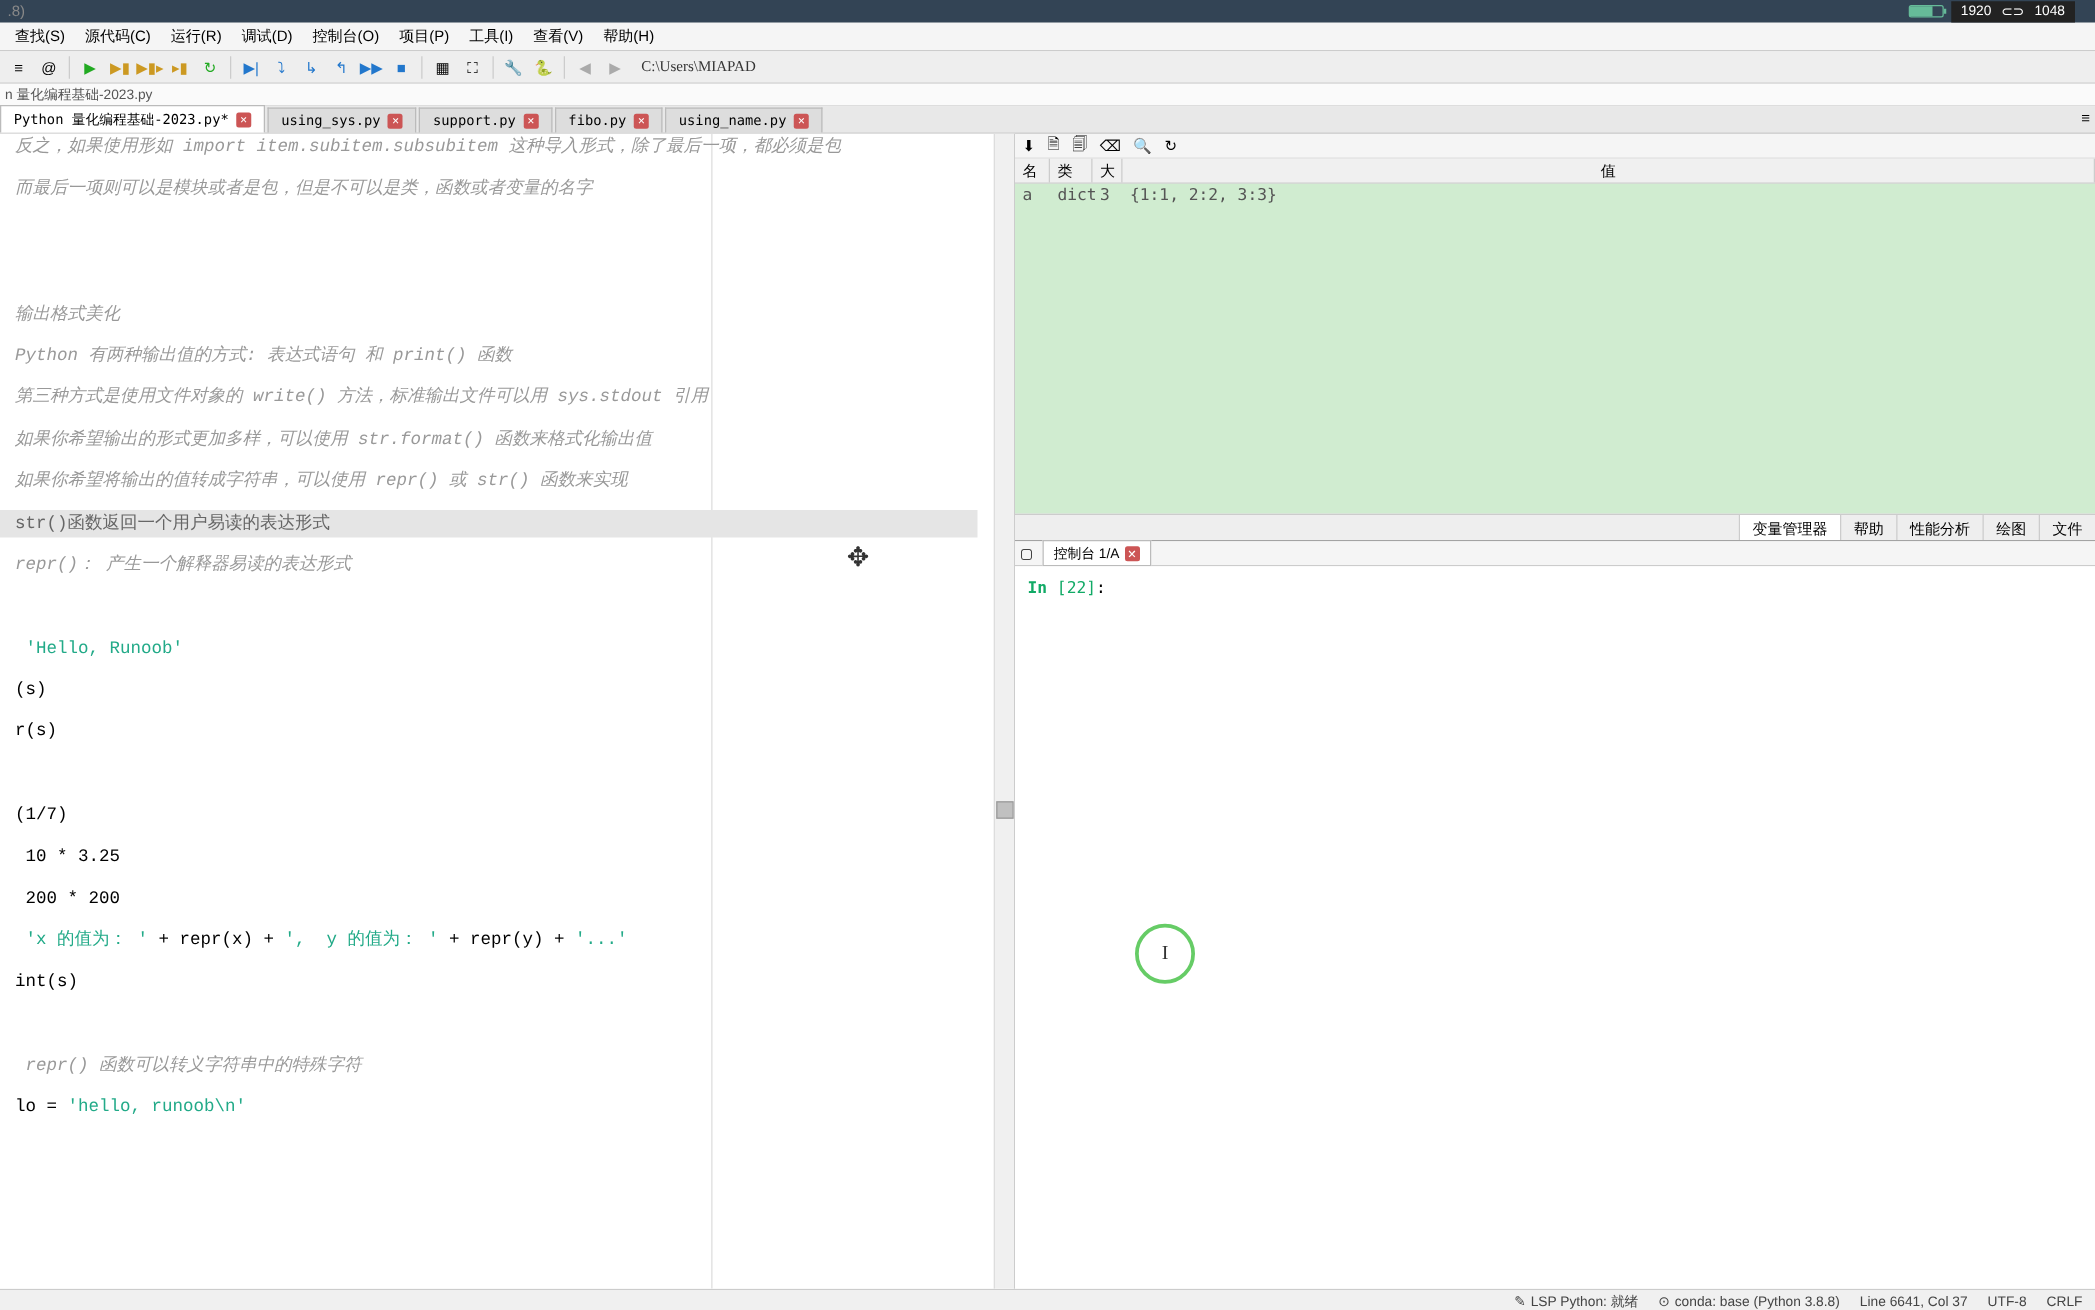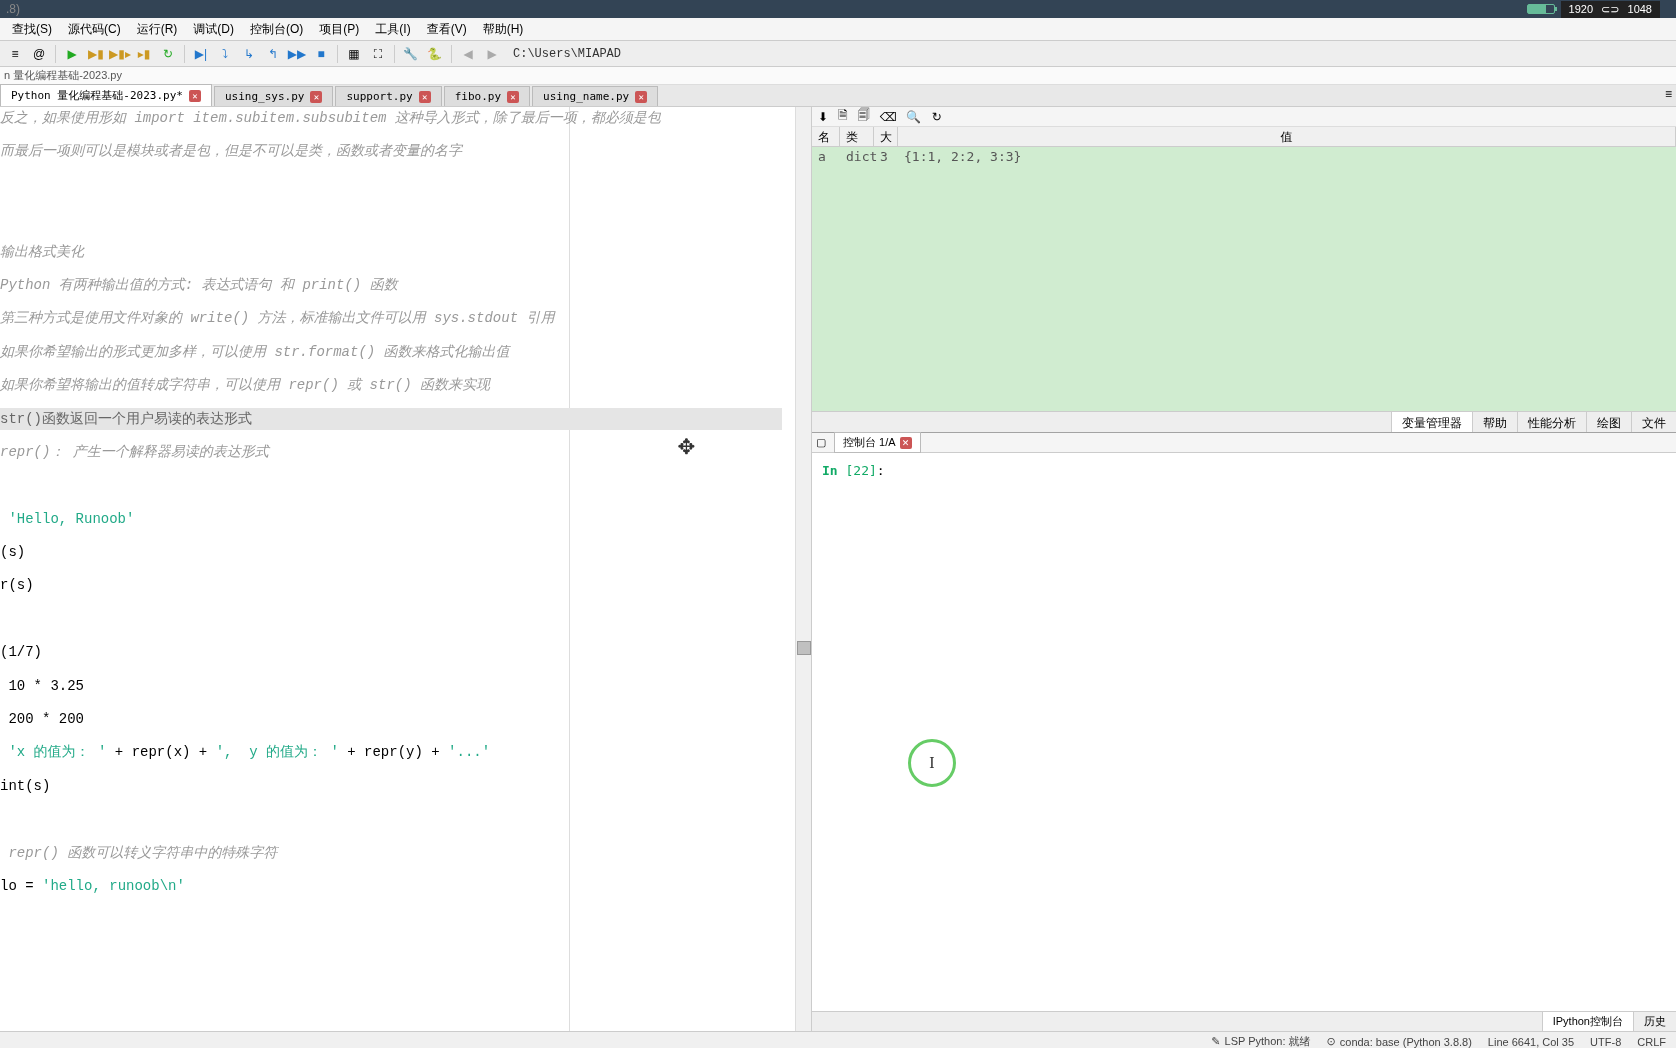--- a/index.html
+++ b/index.html
@@ -98,21 +98,21 @@
 .tb-sep {
   width: 1px;
   height: 18px;
   background: #ccc;
   margin: 0 3px;
 }
 .path-box {
   margin-left: 8px;
   font-size: 12px;
   color: #333;
-  font-family: Liberation Mono, monospace;
+  font-family: Liberation Serif, serif;
 }
 
 
 .breadcrumb {
   height: 18px;
   background: #fafafa;
   border-bottom: 1px solid #ddd;
   font-size: 11px;
   padding: 0 4px;
   display: flex;
@@ -196,21 +196,21 @@
   top: 0;
   width: 782px;
 }
 .comment { color: #999; font-style: italic; }
 .string { color: #2a8; }
 .highlight-line {
   background: #e5e5e5;
   display: block;
   width: 100%;
 }
-.line { display: block; min-height: 22px; padding-left: 0; }
+.line { display: block; min-height: 22px; padding-left: 12px; }
 .line-sep { height: 11px; }
 .vline {
   position: absolute;
   left: 569px;
   top: 0;
   bottom: 0;
   width: 1px;
   background: #ddd;
 }
 .move-cursor {
@@ -505,32 +505,28 @@
       <span class="icon-sq">▢</span>
       <div class="console-tab">
         <span>控制台 1/A</span>
         <span class="tab-close">✕</span>
       </div>
     </div>
     <div class="console-body">
       <span class="prompt-in">In </span><span class="prompt-num">[22]</span><span>: </span>
       <div class="cursor-circle">I</div>
     </div>
-    <div class="console-bottom-tabs">
-      <span class="active">IPython控制台</span>
-      <span>历史</span>
-    </div>
   </div>
 </div>
 
 <div class="statusbar">
   <span class="status-item">
       <span>✎</span>
       <span>LSP Python: 就绪</span>
     </span>
   <span class="status-item">
       <span>⊙</span>
       <span>conda: base (Python 3.8.8)</span>
     </span>
-  <span class="status-item">Line 6641, Col 35</span>
+  <span class="status-item">Line 6641, Col 37</span>
   <span class="status-item">UTF-8</span>
   <span class="status-item">CRLF</span>
 </div>
 
 </body></html>

